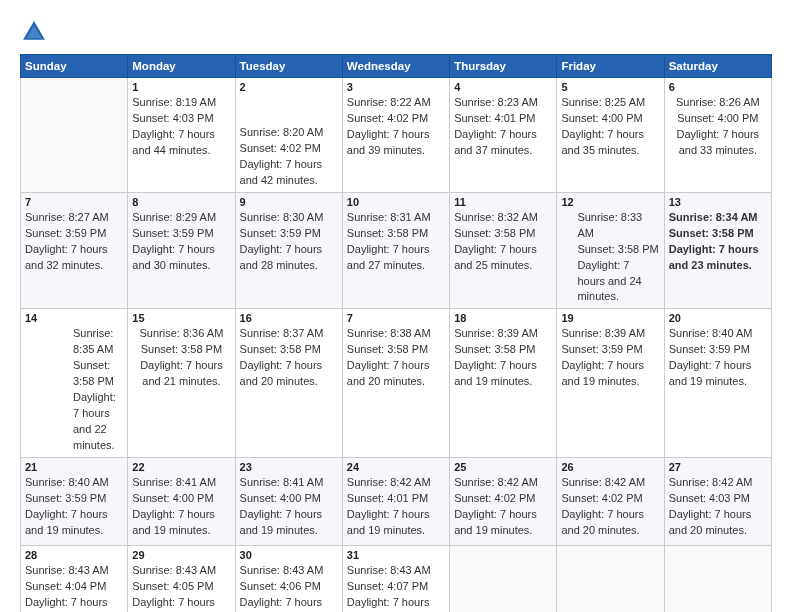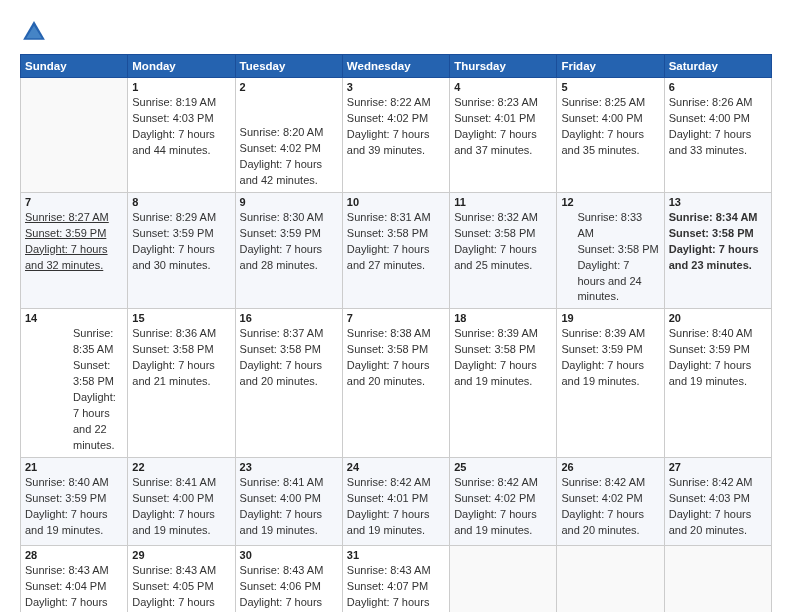--- a/index.html
+++ b/index.html
@@ -166,29 +166,29 @@
 Daylight: 7 hours and 37 minutes.</div>
           </td>
           <td>
             <span class="day-number">5</span>
             <div class="day-info" style="white-space: pre-line;">Sunrise: 8:25 AM
 Sunset: 4:00 PM
 Daylight: 7 hours and 35 minutes.</div>
           </td>
           <td>
             <span class="day-number">6</span>
-            <div class="day-info" style="white-space: pre-line;">Sunrise: 8:26 AM
+            <div class="day-info" style="white-space: pre-line; text-align: center;">Sunrise: 8:26 AM
 Sunset: 4:00 PM
 Daylight: 7 hours and 33 minutes.</div>
           </td>
         </tr>
         <tr>
           <td>
             <span class="day-number">7</span>
-            <div class="day-info" style="white-space: pre-line; text-decoration: underline;">Sunrise: 8:27 AM
+            <div class="day-info" style="white-space: pre-line;">Sunrise: 8:27 AM
 Sunset: 3:59 PM
 Daylight: 7 hours and 32 minutes.</div>
           </td>
           <td>
             <span class="day-number">8</span>
             <div class="day-info" style="white-space: pre-line;">Sunrise: 8:29 AM
 Sunset: 3:59 PM
 Daylight: 7 hours and 30 minutes.</div>
           </td>
           <td>
@@ -224,21 +224,21 @@
         </tr>
         <tr>
           <td>
             <span class="day-number">14</span>
             <div class="day-info" style="white-space: pre-line; margin-left: 48px;">Sunrise: 8:35 AM
 Sunset: 3:58 PM
 Daylight: 7 hours and 22 minutes.</div>
           </td>
           <td>
             <span class="day-number">15</span>
-            <div class="day-info" style="white-space: pre-line;">Sunrise: 8:36 AM
+            <div class="day-info" style="white-space: pre-line; text-align: center;">Sunrise: 8:36 AM
 Sunset: 3:58 PM
 Daylight: 7 hours and 21 minutes.</div>
           </td>
           <td>
             <span class="day-number">16</span>
             <div class="day-info" style="white-space: pre-line;">Sunrise: 8:37 AM
 Sunset: 3:58 PM
 Daylight: 7 hours and 20 minutes.</div>
           </td>
           <td>

